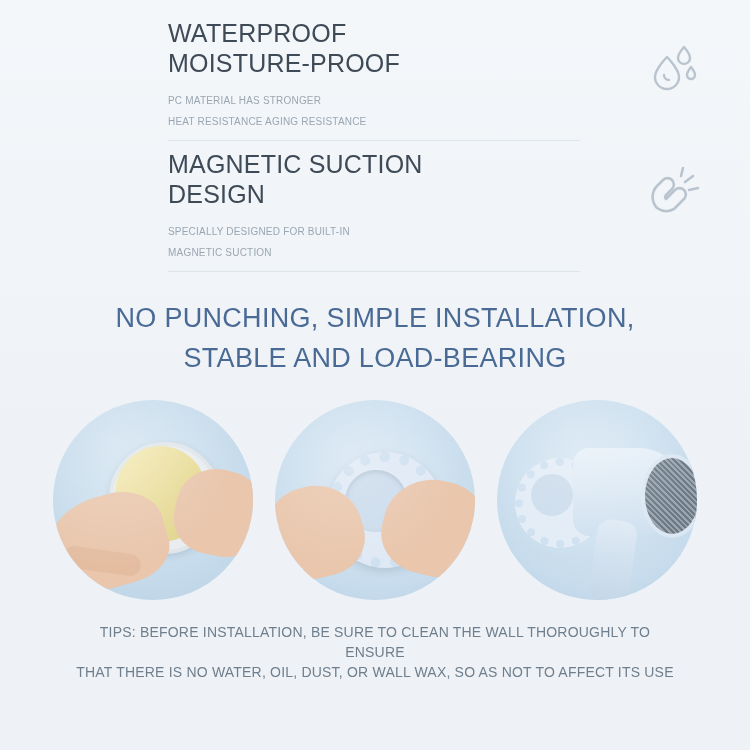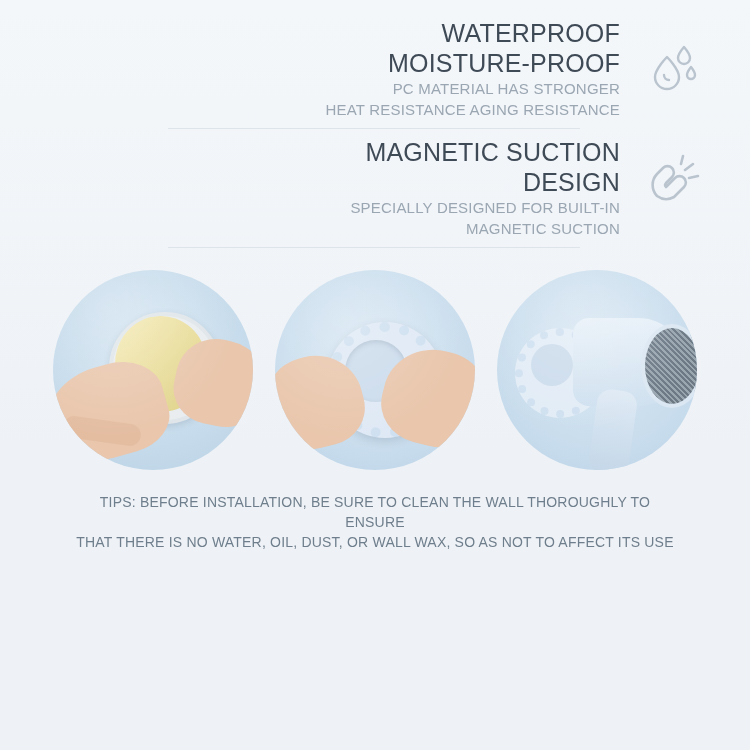--- a/index.html
+++ b/index.html
@@ -28,33 +28,32 @@
   .feature {
     position: relative;
     display: flex;
     align-items: flex-start;
     padding: 8px 40px 8px 168px;
     min-height: 112px;
     box-sizing: border-box;
   }
   .feature .texts {
     flex: 1 1 auto;
-    text-align: right;
   }
   .feature-title {
     font-size: 25px;
     line-height: 30px;
     color: #3f4a57;
     letter-spacing: 0.2px;
     font-weight: 400;
     white-space: pre-line;
   }
   .feature-desc {
-    margin-top: 0;
-    font-size: 15px;
+    margin-top: 12px;
+    font-size: 10px;
     line-height: 21px;
     color: #9aa6b2;
     letter-spacing: 0.2px;
     white-space: pre-line;
   }
   .feature .icon {
     flex: 0 0 auto;
     width: 78px;
     height: 78px;
     margin-left: 12px;
@@ -260,20 +259,22 @@
           <path d="M50 20 l8-6 M54 28 l9-2 M46 14 l2-8"></path>
         </svg>
       </div>
     </div>
 
     <div class="divider"></div>
 
 
   </div>
 
+  <div class="headline">NO PUNCHING, SIMPLE INSTALLATION,
+STABLE AND LOAD-BEARING</div>
 
   <div class="photos">
 
     <div class="photo p1">
       <div class="disc"></div>
       <div class="film"></div>
       <div class="hand-b"></div>
       <div class="hand-a"></div>
       <div class="finger1"></div>
       <div class="shade"></div>

